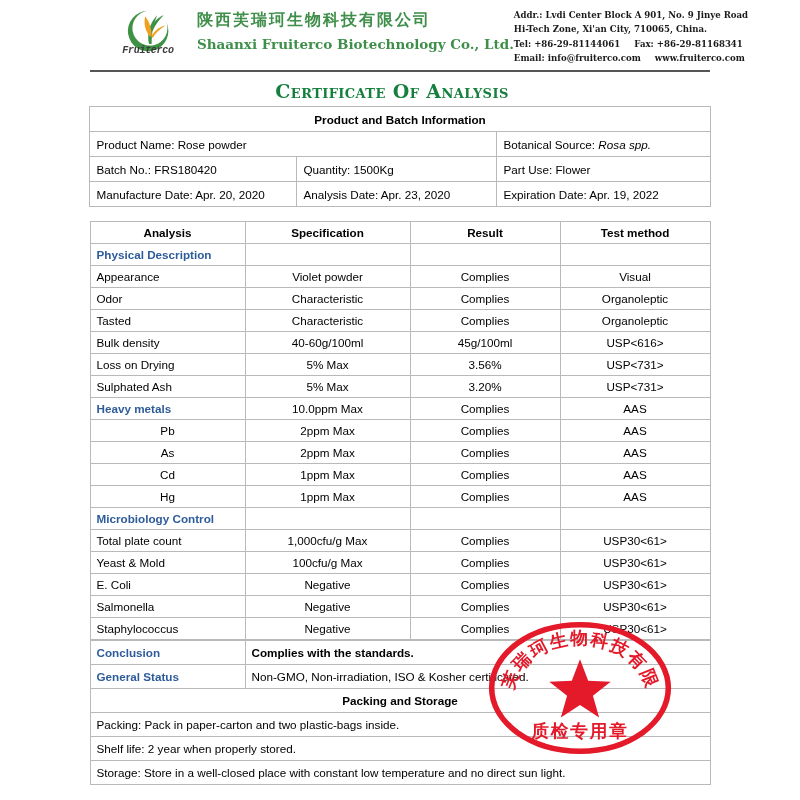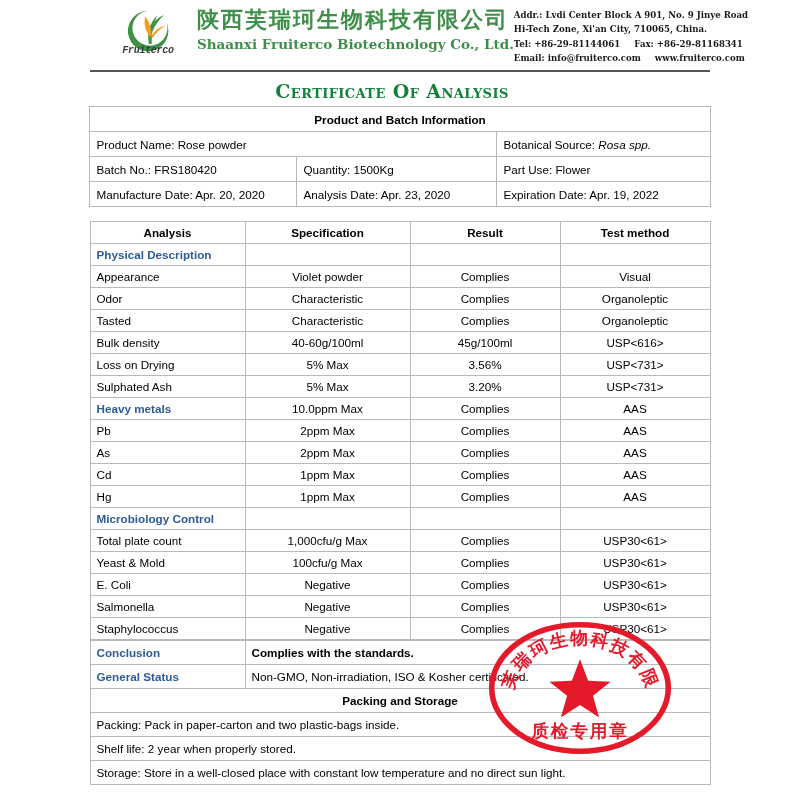--- a/index.html
+++ b/index.html
@@ -53,21 +53,21 @@
     position: relative;
     z-index: 3;
   }
   .company-block {
     flex: 1 1 auto;
     padding-left: 6px;
     padding-top: 1px;
   }
   .company-cn {
     font-family: "DejaVu Sans", sans-serif;
-    font-size: 22px;
+    font-size: 16px;
     font-weight: bold;
     color: #3f8f4a;
     letter-spacing: 2px;
     line-height: 26px;
     white-space: nowrap;
   }
   .company-en {
     font-family: "DejaVu Serif", serif;
     font-size: 13.5px;
     font-weight: bold;
@@ -123,21 +123,21 @@
     vertical-align: middle;
     background: transparent;
   }
   .tbl-batch td { height: 18px; }
   .center { text-align: center; margin-top: 31px; }
   .bold { font-weight: bold; }
   .ital { font-style: italic; text-align: center; }
 
   .tbl-main { margin-top: 14px; }
   .tbl-main td { height: 15px; }
-  .indent { text-align: left; }
+  .indent { text-align: center; }
 
   .tbl-pack { margin-top: 0; }
   .tbl-pack td { height: 17px; }
   .pack-hdr {
     text-align: center;
     font-weight: bold;
   }
 
   
   .stamp {

